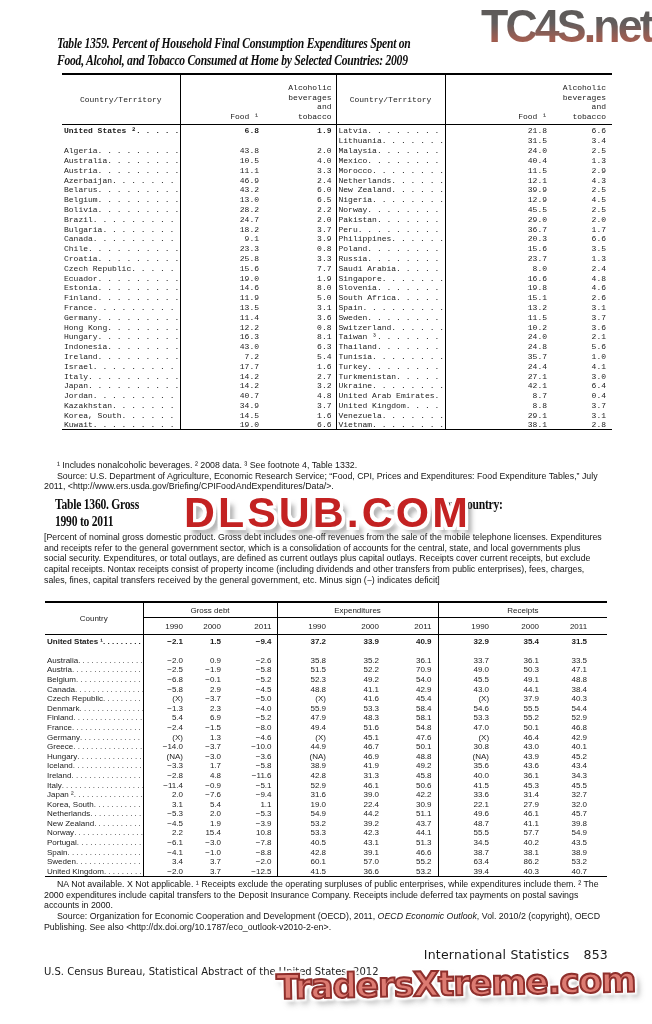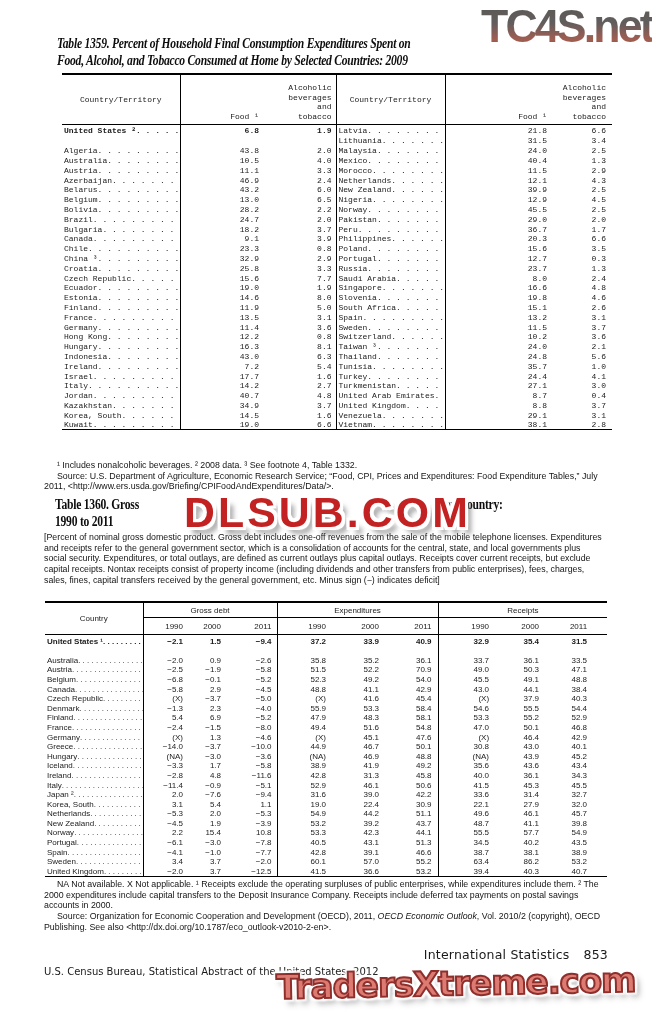--- a/index.html
+++ b/index.html
@@ -351,38 +351,20 @@
               <span class="cname">Poland</span>
               <span class="dots"></span>
             </div>
           </td>
           <td>15.6</td>
           <td>3.5</td>
         </tr>
         <tr>
           <td>
             <div class="cwrap">
-              <span class="cname">China ³</span>
-              <span class="dots"></span>
-            </div>
-          </td>
-          <td>32.9</td>
-          <td>2.9</td>
-          <td>
-            <div class="cwrap">
-              <span class="cname">Portugal</span>
-              <span class="dots"></span>
-            </div>
-          </td>
-          <td>12.7</td>
-          <td>0.3</td>
-        </tr>
-        <tr>
-          <td>
-            <div class="cwrap">
               <span class="cname">Croatia</span>
               <span class="dots"></span>
             </div>
           </td>
           <td>25.8</td>
           <td>3.3</td>
           <td>
             <div class="cwrap">
               <span class="cname">Russia</span>
               <span class="dots"></span>
@@ -599,20 +581,38 @@
           <td>14.2</td>
           <td>2.7</td>
           <td>
             <div class="cwrap">
               <span class="cname">Turkmenistan</span>
               <span class="dots"></span>
             </div>
           </td>
           <td>27.1</td>
           <td>3.0</td>
+        </tr>
+        <tr>
+          <td>
+            <div class="cwrap">
+              <span class="cname">Japan</span>
+              <span class="dots"></span>
+            </div>
+          </td>
+          <td>14.2</td>
+          <td>3.2</td>
+          <td>
+            <div class="cwrap">
+              <span class="cname">Ukraine</span>
+              <span class="dots"></span>
+            </div>
+          </td>
+          <td>42.1</td>
+          <td>6.4</td>
         </tr>
         <tr>
           <td>
             <div class="cwrap">
               <span class="cname">Jordan</span>
               <span class="dots"></span>
             </div>
           </td>
           <td>40.7</td>
           <td>4.8</td>
@@ -1099,21 +1099,21 @@
         </tr>
         <tr>
           <td>
             <div class="cwrap">
               <span class="cname">Spain</span>
               <span class="dots"></span>
             </div>
           </td>
           <td class="v1 vl">−4.1</td>
           <td class="v2">−1.0</td>
-          <td class="v3">−7.7</td>
+          <td class="v3">−8.8</td>
           <td class="v4 vl">42.8</td>
           <td class="v5">39.1</td>
           <td class="v6">46.6</td>
           <td class="v7 vl">38.7</td>
           <td class="v8">38.1</td>
           <td class="v9">38.9</td>
         </tr>
         <tr>
           <td>
             <div class="cwrap">

